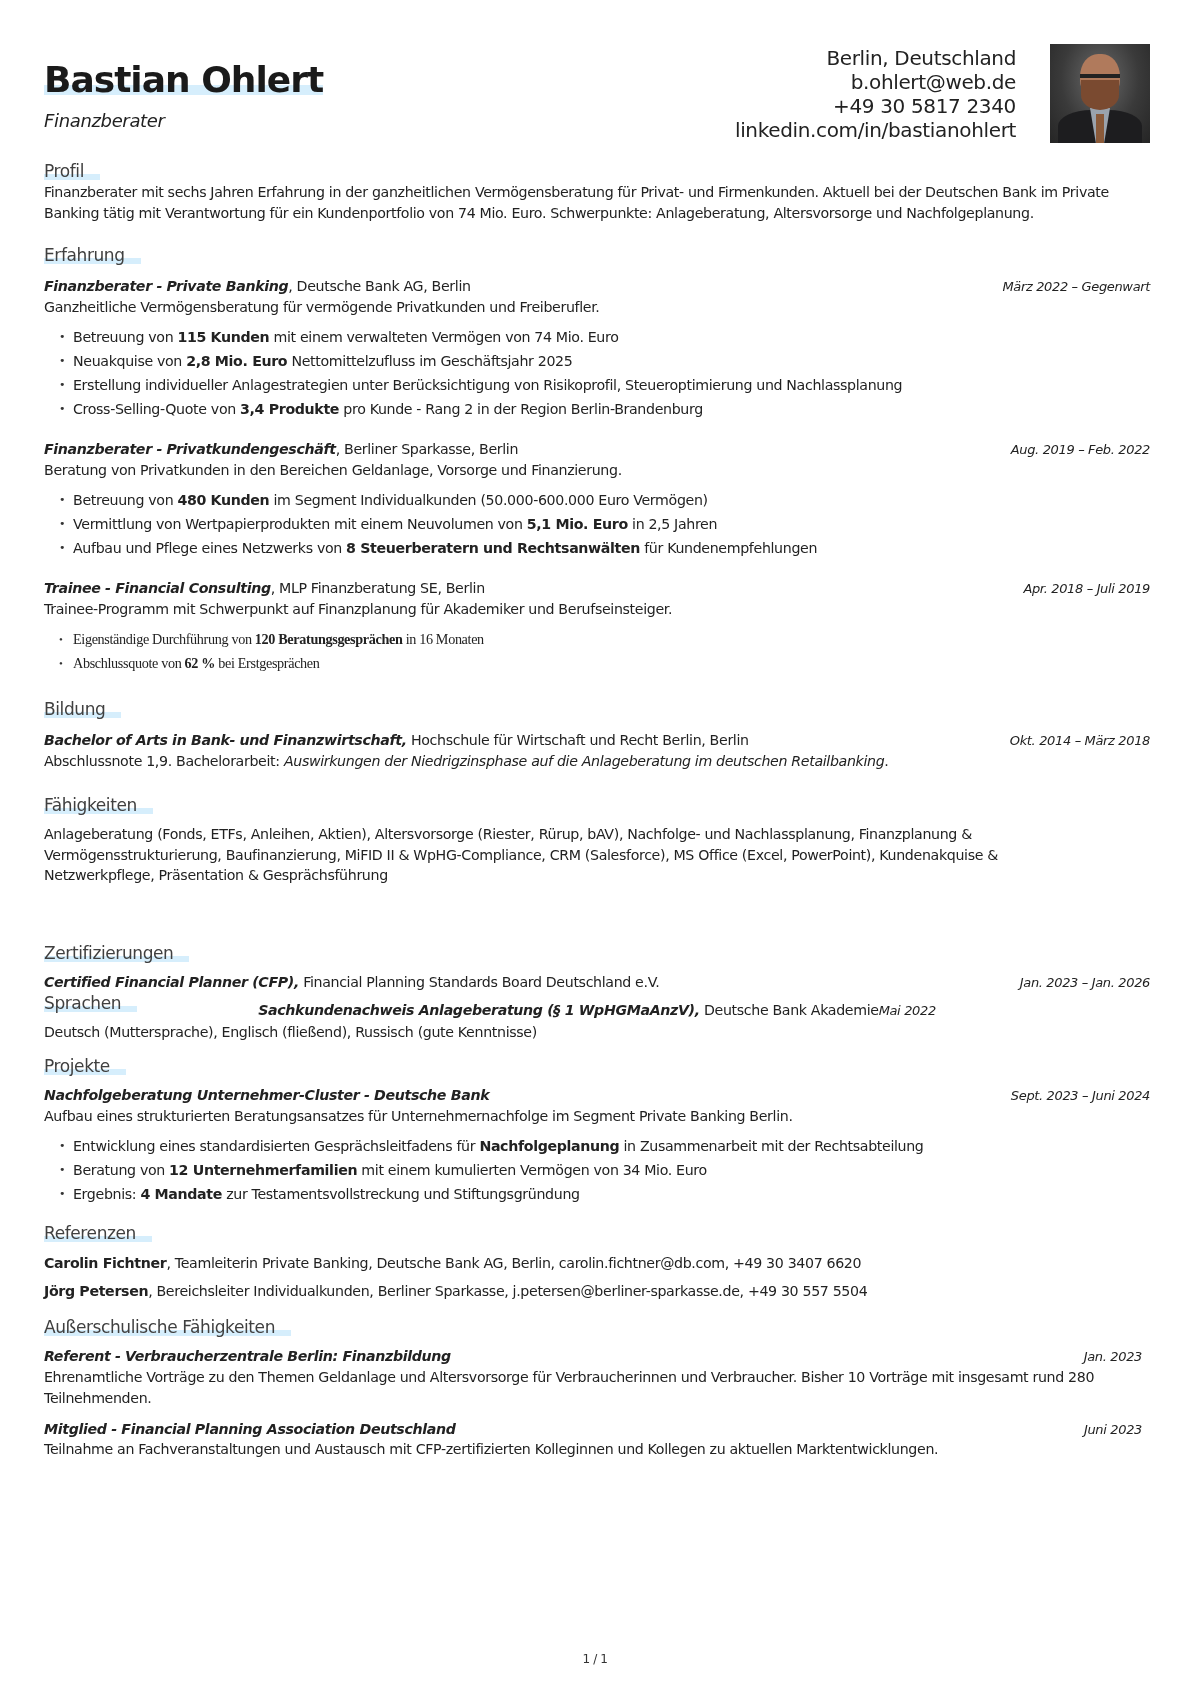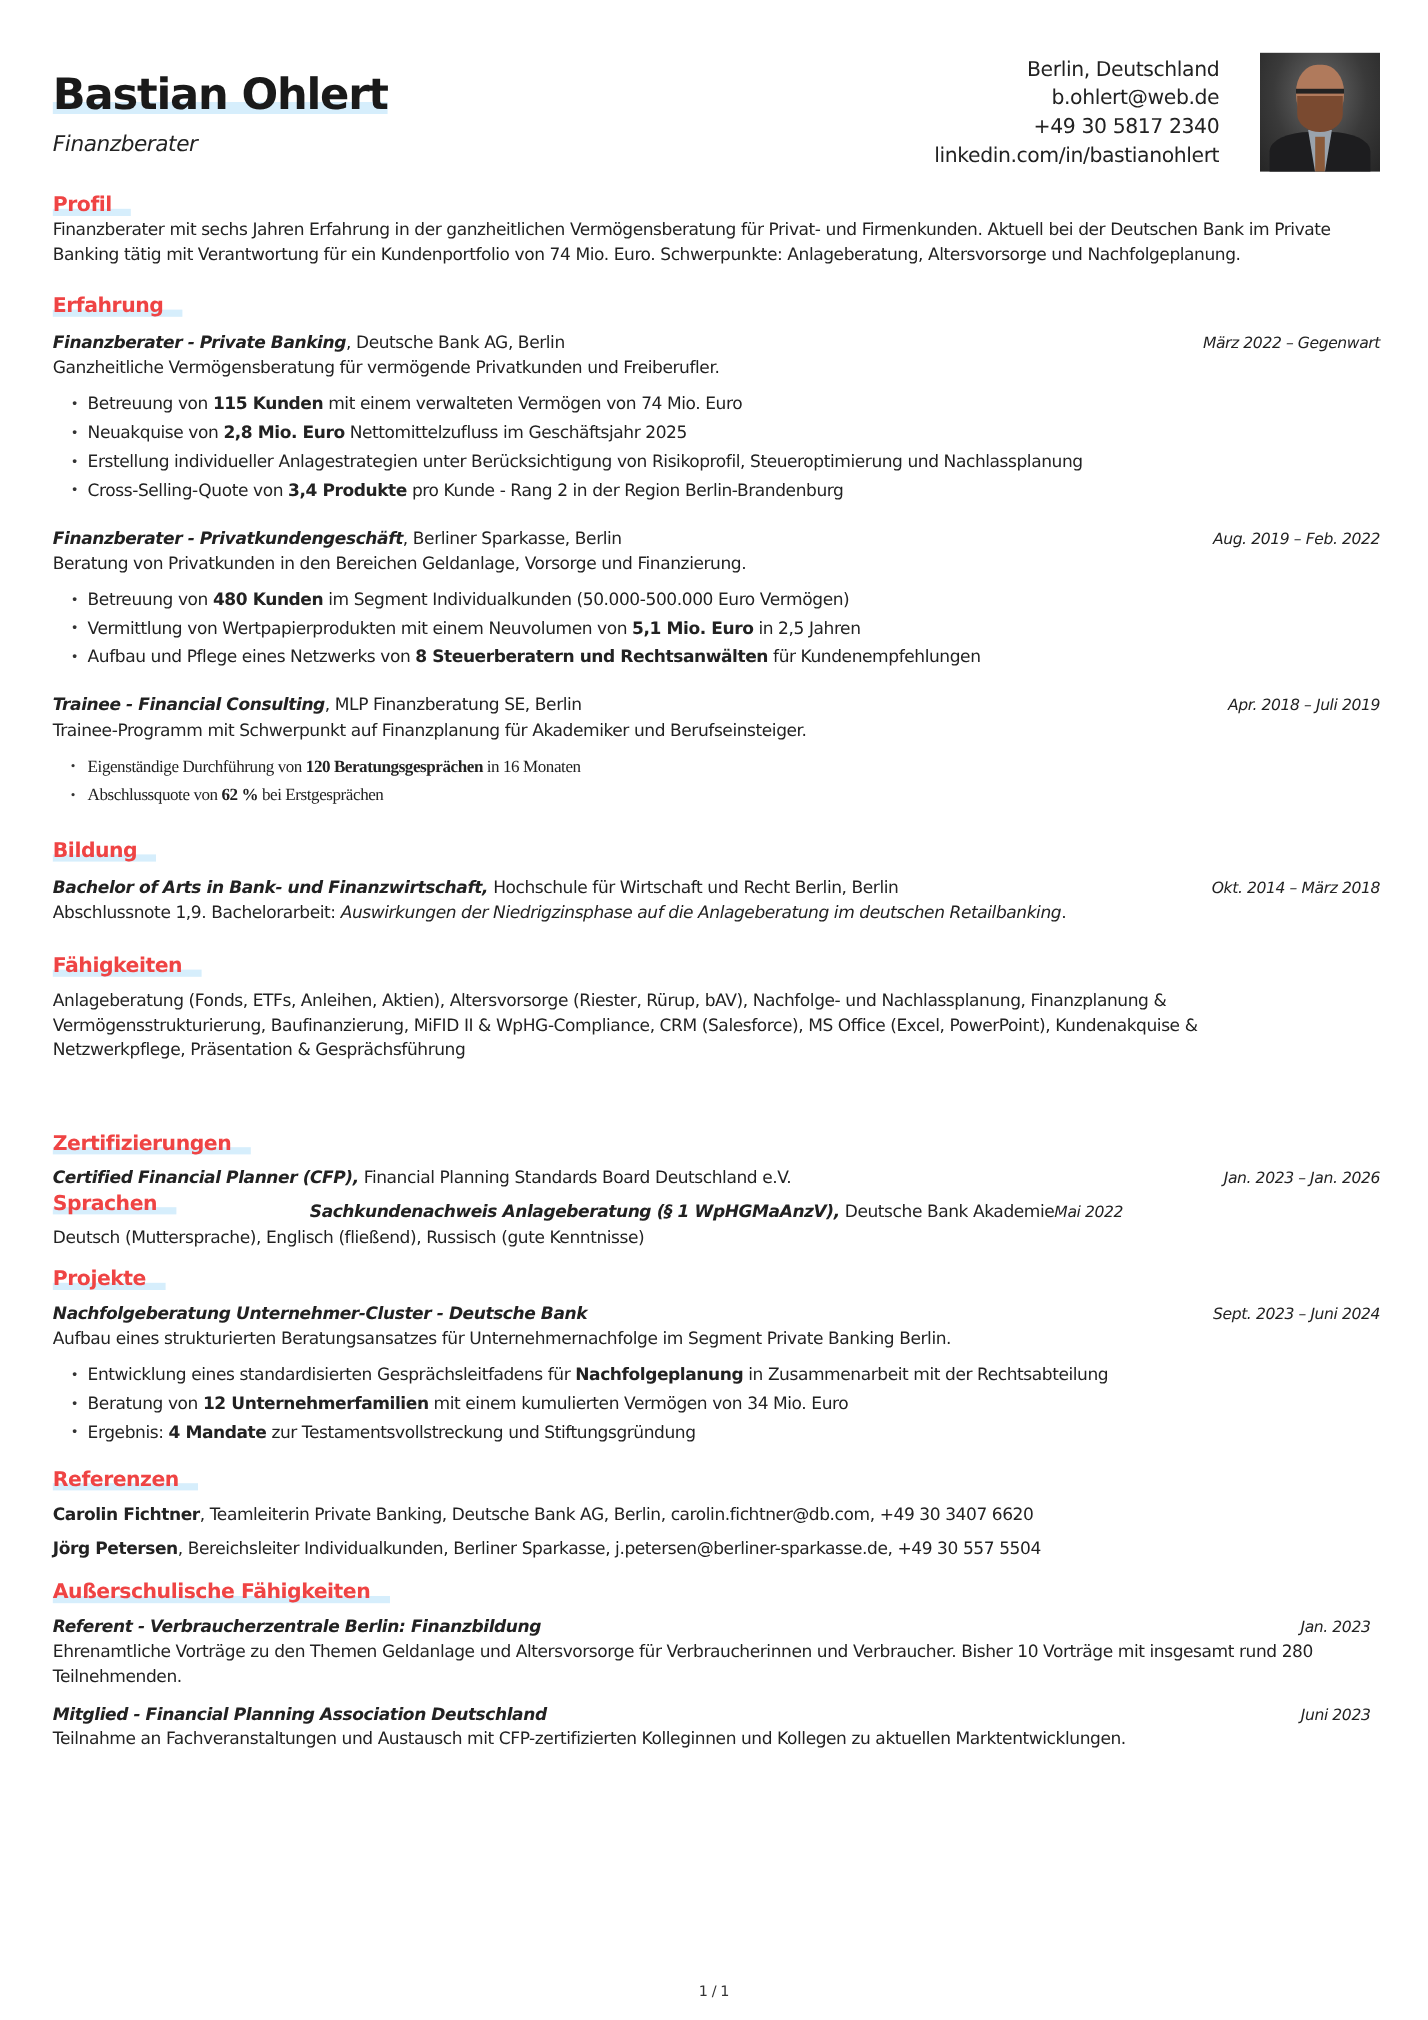--- a/index.html
+++ b/index.html
@@ -26,21 +26,21 @@
       content: ""; position: absolute; left: 0; right: -16px; bottom: 2px;
       height: 6px; background: #d6eefc; z-index: -1;
     }
     .name.hl::after { right: 0; bottom: 5px; height: 10px; }
     .title {
       position: absolute; left: 0; top: 108px;
       font-size: 18px; font-style: italic; color: #222;
     }
     .contact {
       position: absolute; right: 134px; top: 46px;
-      text-align: right; font-size: 17px; line-height: 24px; color: #222;
+      text-align: right; font-size: 20px; line-height: 24px; color: #222;
     }
     .photo {
       position: absolute; right: 0; top: 44px; width: 100px; height: 99px;
       background: radial-gradient(ellipse at 50% 35%, #6a6a6a 0%, #3a3a3a 55%, #252525 100%);
       overflow: hidden;
     }
     .photo .head {
       position: absolute; left: 30px; top: 10px; width: 40px; height: 50px;
       border-radius: 45% 45% 50% 50%; background: #b07a5c;
     }
@@ -58,21 +58,21 @@
     .photo .shirt {
       position: absolute; left: 40px; top: 64px; width: 20px; height: 36px; background: #9aa3ad;
       clip-path: polygon(0 0, 100% 0, 70% 100%, 30% 100%);
     }
     .photo .tie {
       position: absolute; left: 46px; top: 70px; width: 8px; height: 30px; background: #8a5a3a;
     }
 
     
     .section-title {
-      font-size: 17px; font-weight: bold; color: #ef4444; letter-spacing: -0.4px;
+      font-size: 17px; font-weight: normal; color: #404040; letter-spacing: -0.4px;
       line-height: 22px;
     }
     .entry-head { display: flex; justify-content: space-between; align-items: baseline; }
     .entry-role { font-weight: bold; font-style: italic; }
     .entry-date { font-style: italic; font-size: 13px; white-space: nowrap; }
     ul.bullets { list-style: none; padding-left: 15px; }
     ul.bullets li { position: relative; padding-left: 14px; line-height: 24px; }
     ul.bullets li::before {
       content: "•"; position: absolute; left: 0; top: 0; font-size: 11px; color: #333;
     }
@@ -130,21 +130,21 @@
     </ul>
   </div>
 
   <div class="abs" style="top:439px;">
     <div class="entry-head">
       <div><span class="entry-role">Finanzberater - Privatkundengeschäft</span><span>, Berliner Sparkasse, Berlin</span></div>
       <div class="entry-date">Aug. 2019 – Feb. 2022</div>
     </div>
     <div>Beratung von Privatkunden in den Bereichen Geldanlage, Vorsorge und Finanzierung.</div>
     <ul class="bullets" style="margin-top:8px;">
-      <li><span>Betreuung von </span><b>480 Kunden</b><span> im Segment Individualkunden (50.000-500.000 Euro Vermögen)</span></li>
+      <li><span>Betreuung von </span><b>480 Kunden</b><span> im Segment Individualkunden (50.000-600.000 Euro Vermögen)</span></li>
       <li><span>Vermittlung von Wertpapierprodukten mit einem Neuvolumen von </span><b>5,1 Mio. Euro</b><span> in 2,5 Jahren</span></li>
       <li><span>Aufbau und Pflege eines Netzwerks von </span><b>8 Steuerberatern und Rechtsanwälten</b><span> für Kundenempfehlungen</span></li>
     </ul>
   </div>
 
   <div class="abs" style="top:578px;">
     <div class="entry-head">
       <div><span class="entry-role">Trainee - Financial Consulting</span><span>, MLP Finanzberatung SE, Berlin</span></div>
       <div class="entry-date">Apr. 2018 – Juli 2019</div>
     </div>

